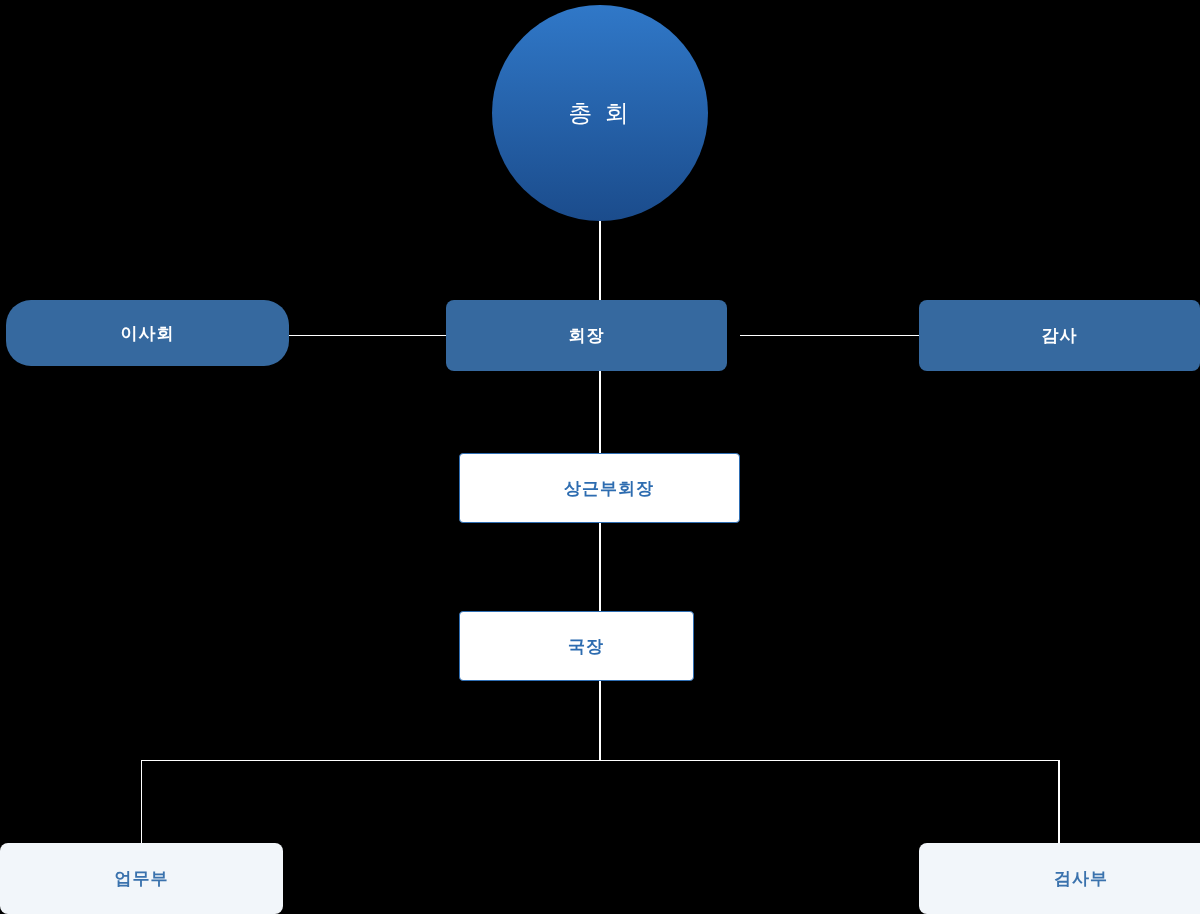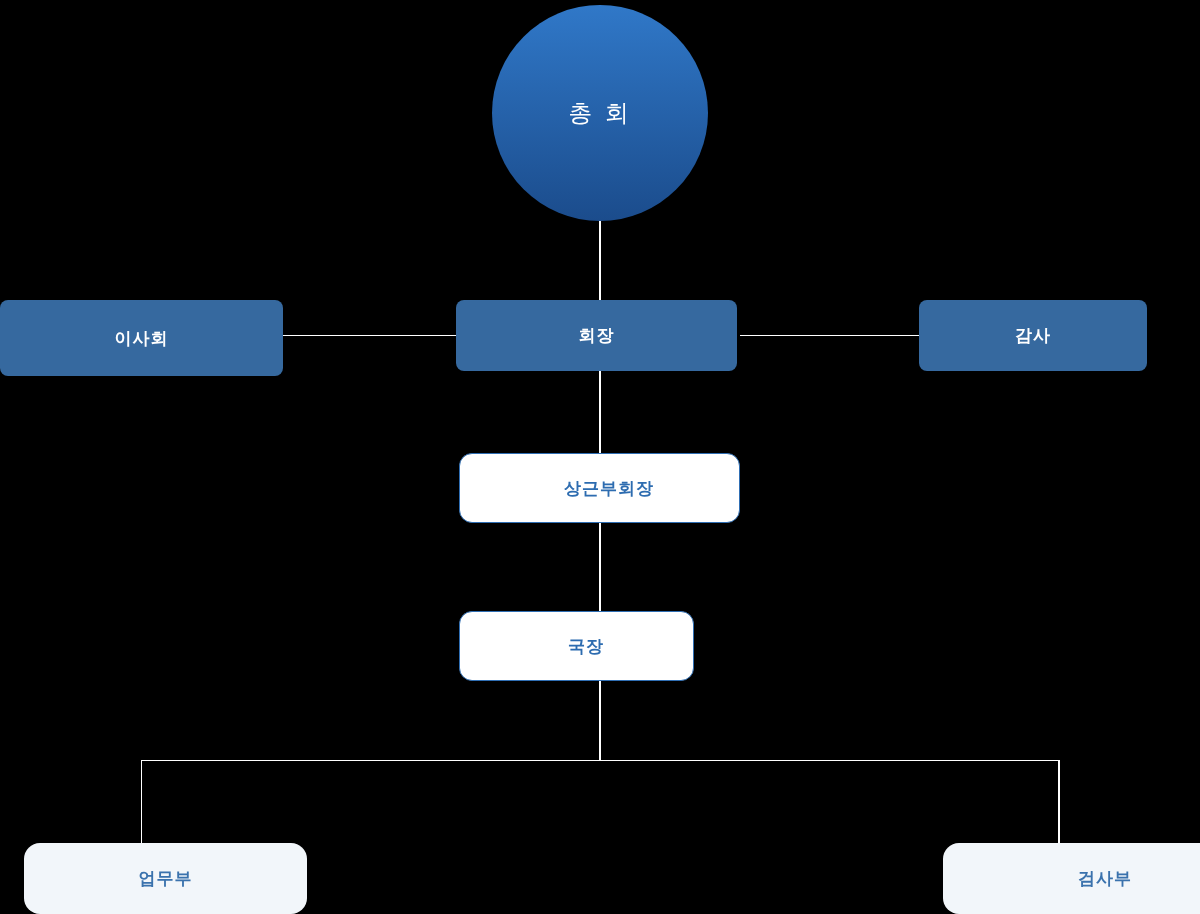--- a/index.html
+++ b/index.html
@@ -45,30 +45,29 @@
   .node.solid {
     background: var(--solid-box-bg, #36699F);
     border-radius: 8px;
   }
   .node.solid .label {
     color: var(--solid-box-text, #ffffff);
   }
   .node.outline {
     background: var(--outline-box-bg, #ffffff);
     border: 1.5px solid var(--outline-box-border, #2F6EB3);
-    border-radius: 13px;
+    border-radius: 4px;
     padding-left: 19px;
   }
   .node.outline .label {
     color: var(--outline-box-text, #2D6CB0);
   }
   .node.light {
     background: var(--light-box-bg, #F2F6FA);
-    border-radius: 16px;
-    margin-left: 24px;
+    border-radius: 8px;
   }
   .node.light .label {
     color: var(--light-box-text, #3A72AD);
   }
 </style>
 </head>
 <body>
 
 <div class="canvas">
 
@@ -79,27 +78,27 @@
   <div class="connector" style="left:599px; top:523px; width:1.5px; height:88px;"></div>
   <div class="connector" style="left:599px; top:681px; width:1.5px; height:79px;"></div>
   <div class="connector" style="left:140.5px; top:759.5px; width:918px; height:1.5px;"></div>
   <div class="connector" style="left:140.5px; top:760px; width:1.5px; height:83px;"></div>
   <div class="connector" style="left:1058px; top:760px; width:1.5px; height:83px;"></div>
 
   <div class="node circle" style="left:492px; top:5px; width:216px; height:216px;">
     <span class="label">총 회</span>
   </div>
 
-  <div class="node solid" style="left:0px; top:300px; width:283px; height:76px;">
+  <div class="node solid" style="left:6px; top:300px; width:283px; height:66px;border-radius:25px;">
     <span class="label">이사회</span>
   </div>
-  <div class="node solid" style="left:456px; top:300px; width:281px; height:71px;">
+  <div class="node solid" style="left:446px; top:300px; width:281px; height:71px;">
     <span class="label">회장</span>
   </div>
-  <div class="node solid" style="left:919px; top:300px; width:228px; height:71px;">
+  <div class="node solid" style="left:919px; top:300px; width:281px; height:71px;">
     <span class="label">감사</span>
   </div>
 
   <div class="node outline" style="left:459px; top:453px; width:281px; height:70px;">
     <span class="label">상근부회장</span>
   </div>
 
   <div class="node outline" style="left:459px; top:611px; width:235px; height:70px;">
     <span class="label">국장</span>
   </div>

